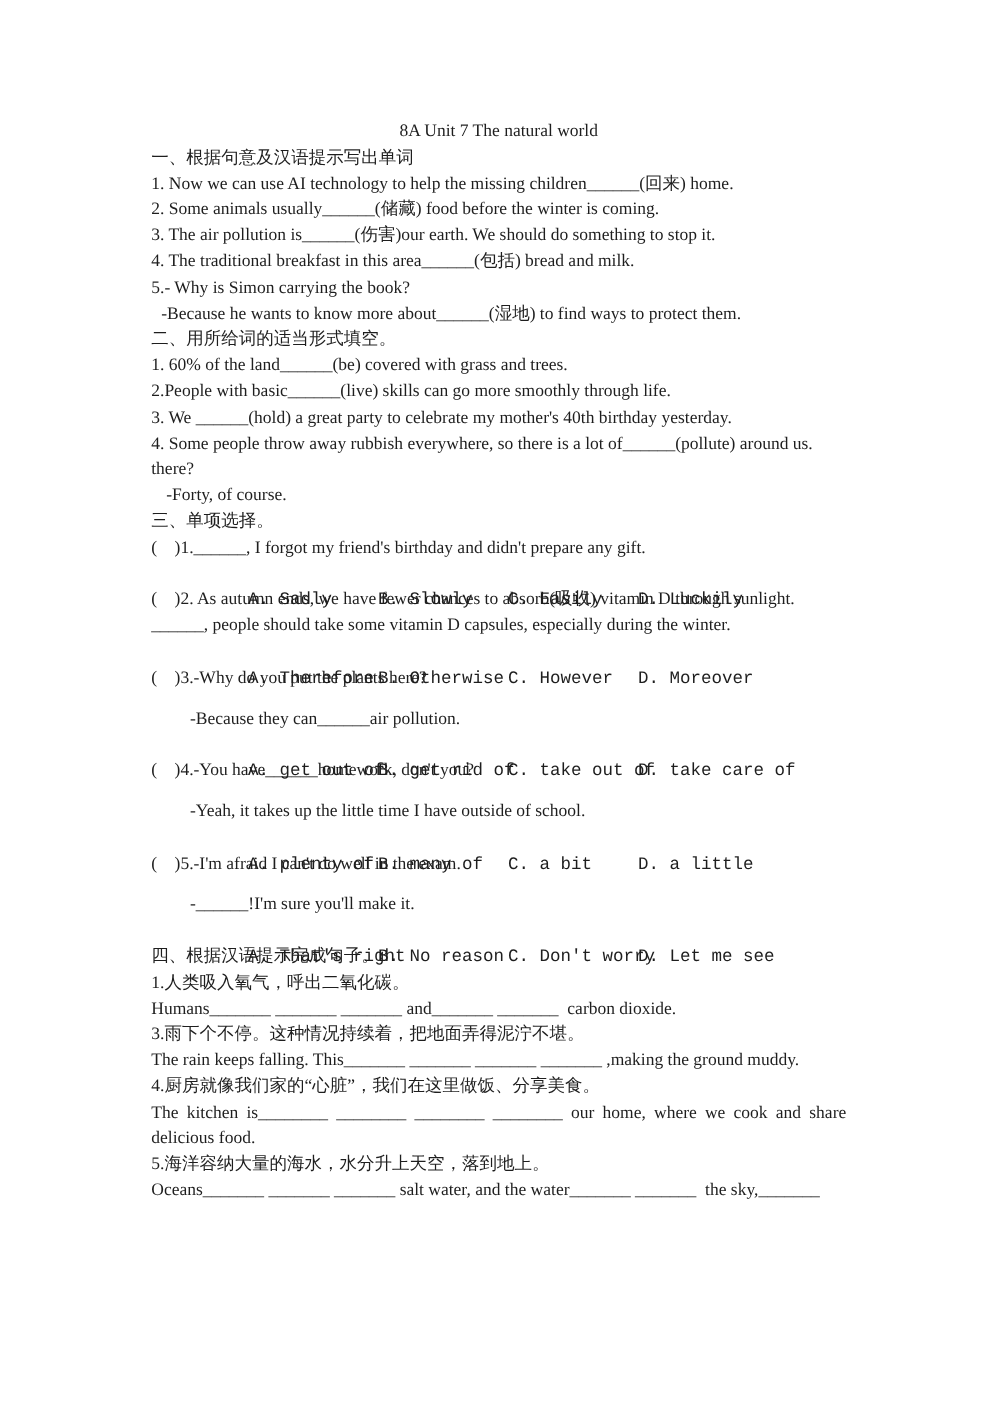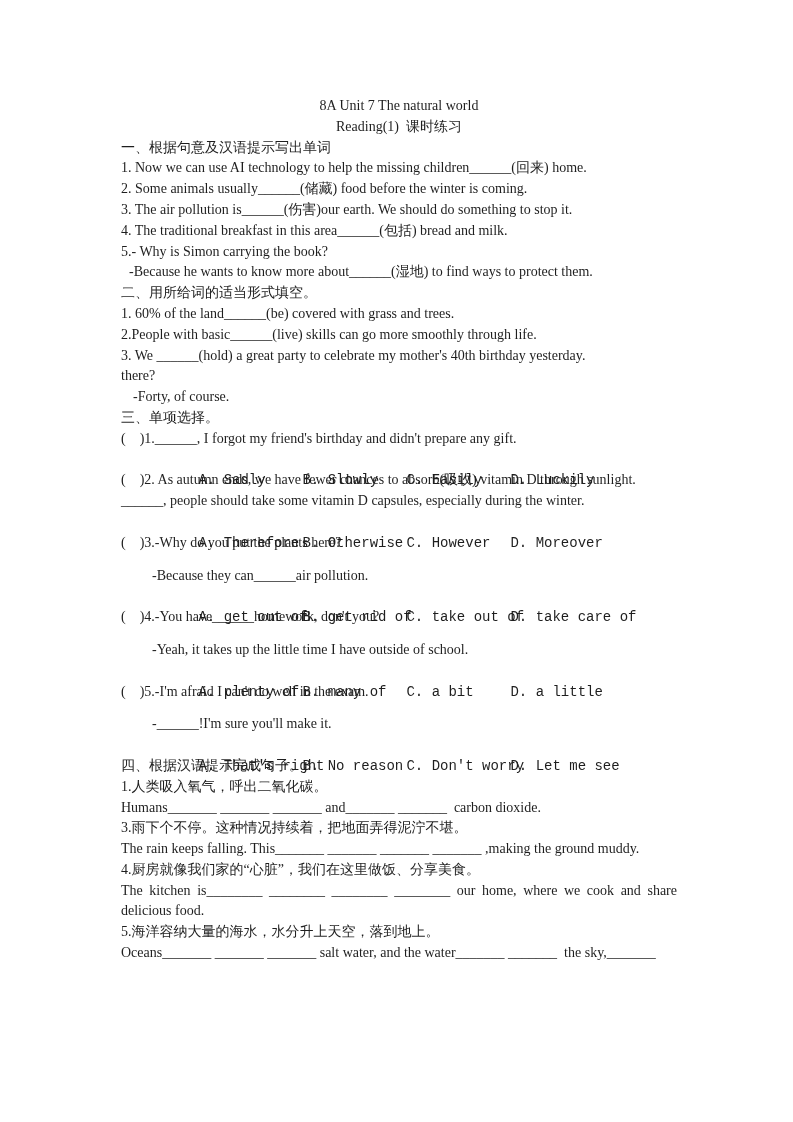--- a/index.html
+++ b/index.html
@@ -39,34 +39,34 @@
   .opt   { display: inline-block; width: 104px; white-space: pre; }
   .opt.last { width: auto; }
 </style>
 </head>
 <body>
 
 <div class="page">
   <div class="doc">
 
     <div class="line center">8A Unit 7 The natural world</div>
-    <div class="line center">Reading(1)  课时练习</div>
 
     <div class="line">一、根据句意及汉语提示写出单词</div>
     <div class="line">1. Now we can use AI technology to help the missing children______(回来) home.</div>
     <div class="line">2. Some animals usually______(储藏) food before the winter is coming.</div>
     <div class="line">3. The air pollution is______(伤害)our earth. We should do something to stop it.</div>
     <div class="line">4. The traditional breakfast in this area______(包括) bread and milk.</div>
     <div class="line">5.- Why is Simon carrying the book?</div>
     <div class="line ind8">-Because he wants to know more about______(湿地) to find ways to protect them.</div>
 
     <div class="line">二、用所给词的适当形式填空。</div>
     <div class="line">1. 60% of the land______(be) covered with grass and trees.</div>
     <div class="line">2.People with basic______(live) skills can go more smoothly through life.</div>
     <div class="line">3. We ______(hold) a great party to celebrate my mother's 40th birthday yesterday.</div>
+    <div class="line">4. Some people throw away rubbish everywhere, so there is a lot of______(pollute) around us.</div>
     <div class="line">there?</div>
     <div class="line ind12">-Forty, of course.</div>
 
     <div class="line">三、单项选择。</div>
 
     <div class="line">(    )1.______, I forgot my friend's birthday and didn't prepare any gift.</div>
     <div class="line opts">
       <span class="opt">A. Sadly</span><span class="opt">B. Slowly</span><span class="opt">C. Easily</span><span class="opt last">D. Luckily</span>
     </div>
 

